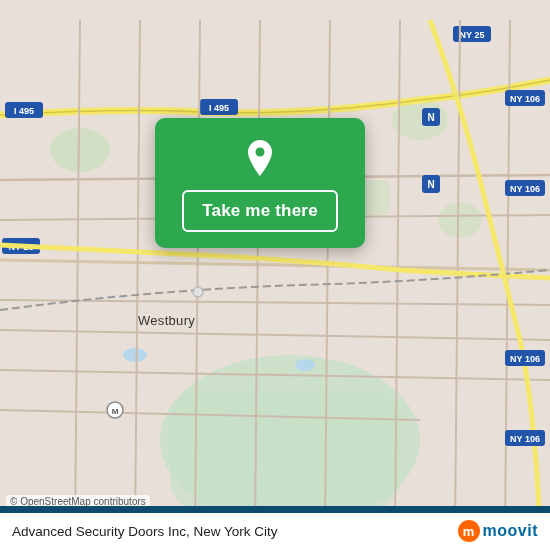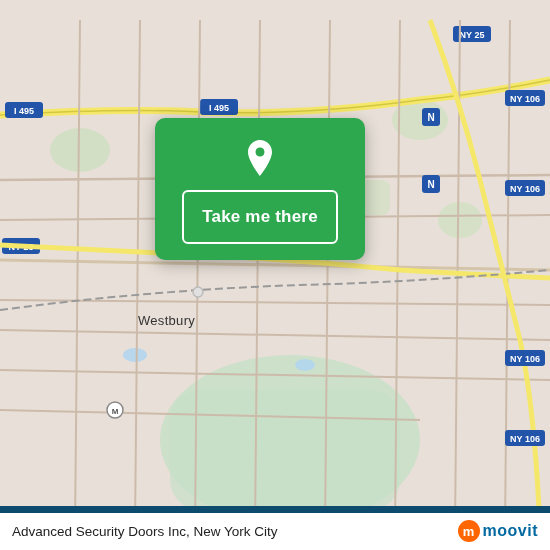--- a/index.html
+++ b/index.html
@@ -48,21 +48,21 @@
       margin-bottom: 10px;
     }
 
     .popup-btn {
       background: #2ea84f;
       border: 2.5px solid white;
       color: white;
       font-size: 17px;
       font-weight: bold;
       border-radius: 6px;
-      padding: 15px 18px;
+      padding: 9px 18px;
       cursor: pointer;
       white-space: nowrap;
       letter-spacing: 0.2px;
     }
 
     
     .bottom-bar {
       position: absolute;
       bottom: 0;
       left: 0;
@@ -200,20 +200,23 @@
 
     <circle cx="115" cy="390" r="8" fill="white" stroke="#888" stroke-width="1.5"></circle>
     <text x="115" y="394" fill="#555" font-size="8" font-weight="bold" text-anchor="middle" font-family="Arial">M</text>
 
     <text x="138" y="305" fill="#333" font-size="13" font-weight="normal" font-family="Arial" letter-spacing="0.3">Westbury</text>
 
     <circle cx="198" cy="272" r="5" fill="#e0e0e0" stroke="#bbb" stroke-width="1.5"></circle>
 
   </svg>
 
+  <div class="osm-attr">
+    <span>© OpenStreetMap contributors</span>
+  </div>
 
   <div class="popup-card">
 
     <svg class="popup-pin" viewBox="0 0 44 44" xmlns="http://www.w3.org/2000/svg">
       <circle cx="22" cy="22" r="22" fill="none"></circle>
       <path d="M22 4C15.4 4 10 9.4 10 16c0 9 12 24 12 24s12-15 12-24c0-6.6-5.4-12-12-12zm0 16.5c-2.5 0-4.5-2-4.5-4.5s2-4.5 4.5-4.5 4.5 2 4.5 4.5-2 4.5-4.5 4.5z" fill="white"></path>
       <circle cx="22" cy="16" r="4" fill="#2ea84f"></circle>
     </svg>
 
     <button class="popup-btn">Take me there</button>

